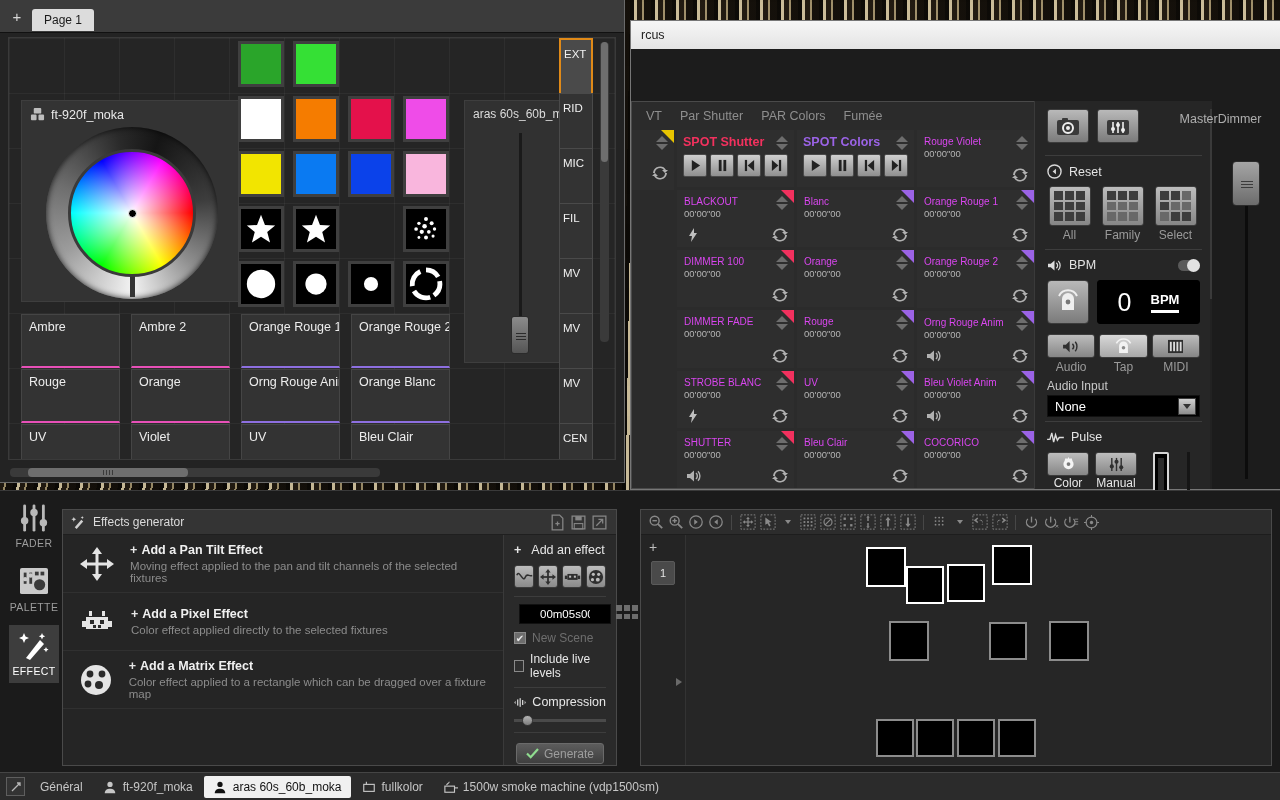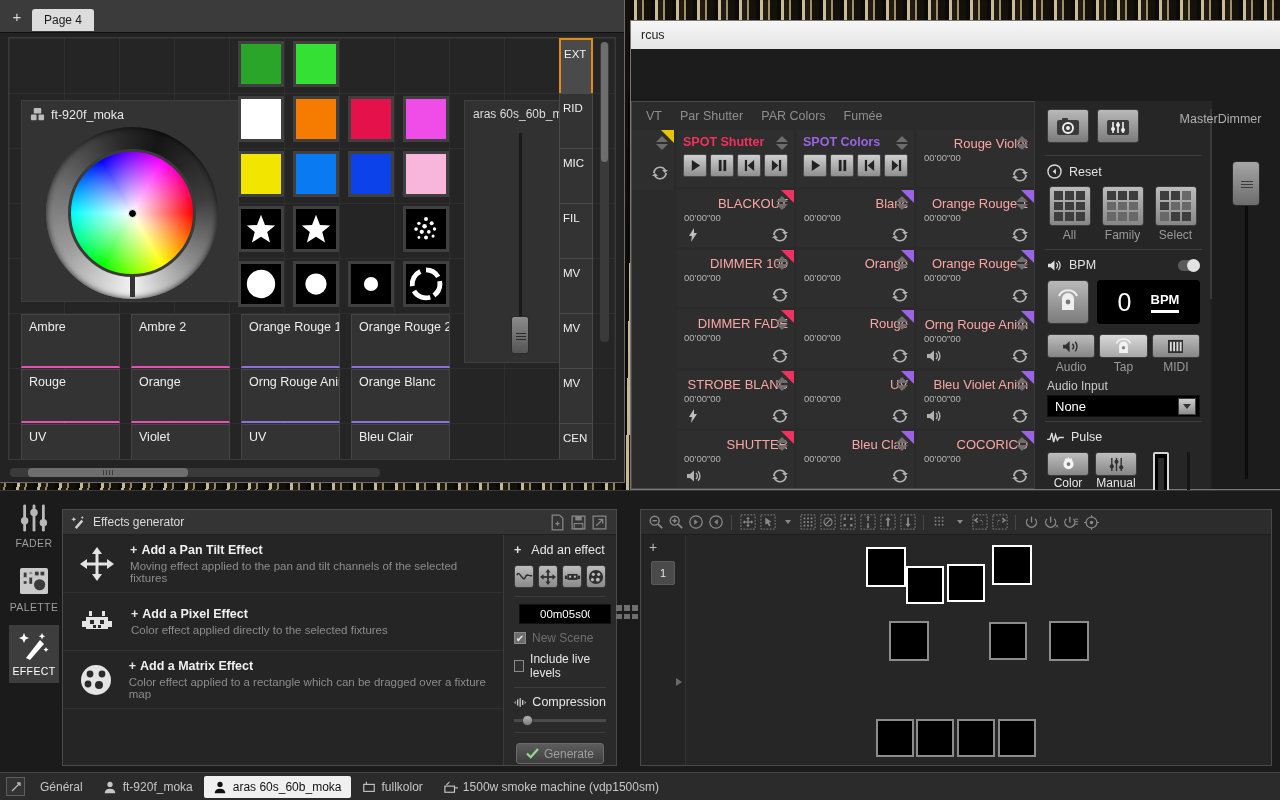--- a/index.html
+++ b/index.html
@@ -142,21 +142,21 @@
   .cuehead.shutter .hname{ color:#f2315e;}
   .cuehead.colors .hname{ color:#9b63e6;}
   .transport{ display:flex; gap:3px; margin-top:5px;}
   .tbtn{ width:25px;height:23px;background:linear-gradient(180deg,#cfcfcf,#8f8f8f);
          border:1px solid #4a4a4a;border-radius:2px; display:flex;align-items:center;justify-content:center;}
   .spin{ position:absolute; right:6px; top:6px; width:12px;}
   .spin i{display:block;width:0;height:0;border-left:6px solid transparent;border-right:6px solid transparent;}
   .spin i.u{border-bottom:6px solid #6d6d6d; margin-bottom:2px;}
   .spin i.d{border-top:6px solid #6d6d6d;}
   .cue{ height:60px; background:#2e2e2e; position:relative; padding:6px 6px 0 7px; overflow:hidden;}
-  .cue .cname{ font-size:13px; color:#fca5a5; white-space:nowrap;text-align:right;}
+  .cue .cname{ font-size:10px; color:#d946ef; white-space:nowrap;}
   .cue .ctime{ font-size:9.5px; color:#b4b4b4; margin-top:1px;}
   .corner{ position:absolute; right:0; top:0; width:0;height:0;
            border-top:13px solid #f2315e; border-left:13px solid transparent;}
   .corner.violet{ border-top-color:#9b63e6;}
   .corner.yellow{ border-top-color:#e8c400;}
   .cue .icons{ position:absolute; left:0; right:6px; bottom:4px; display:flex; justify-content:space-between; padding-left:8px;}
   .ico{ width:16px;height:16px;opacity:.85;}
   #cuerightfade{ position:absolute; left:412px; top:52px; right:178px; bottom:0; background:#1c1c1c;}
   #collapse-r{ position:absolute; left:419px; top:232px; width:12px;height:26px;color:#6a6a6a;}
 
@@ -287,21 +287,21 @@
             align-items:center;justify-content:center;margin-right:4px;}
 </style>
 </head>
 <body>
 
 <div id="desktop"></div>
 
 <div class="win" id="palwin">
   <div class="tabbar">
     <div class="plusbtn">+</div>
-    <div class="pagetab">Page 4</div>
+    <div class="pagetab">Page 1</div>
   </div>
 
   <div id="palgrid">
 
     <div id="wheelbox">
       <div class="wlabel">
         <svg class="rgbicon" viewBox="0 0 16 16">
           <rect x="4" y="1" width="8" height="6" rx="1" fill="#bdbdbd"></rect>
           <rect x="1" y="8" width="6" height="6" rx="1" fill="#bdbdbd"></rect>
           <rect x="9" y="8" width="6" height="6" rx="1" fill="#bdbdbd"></rect>

